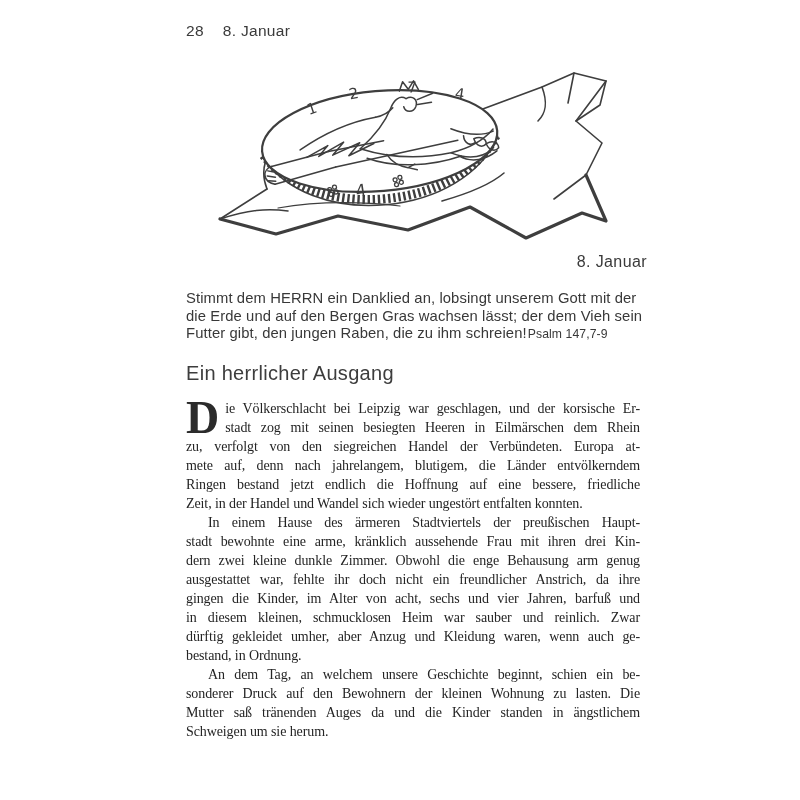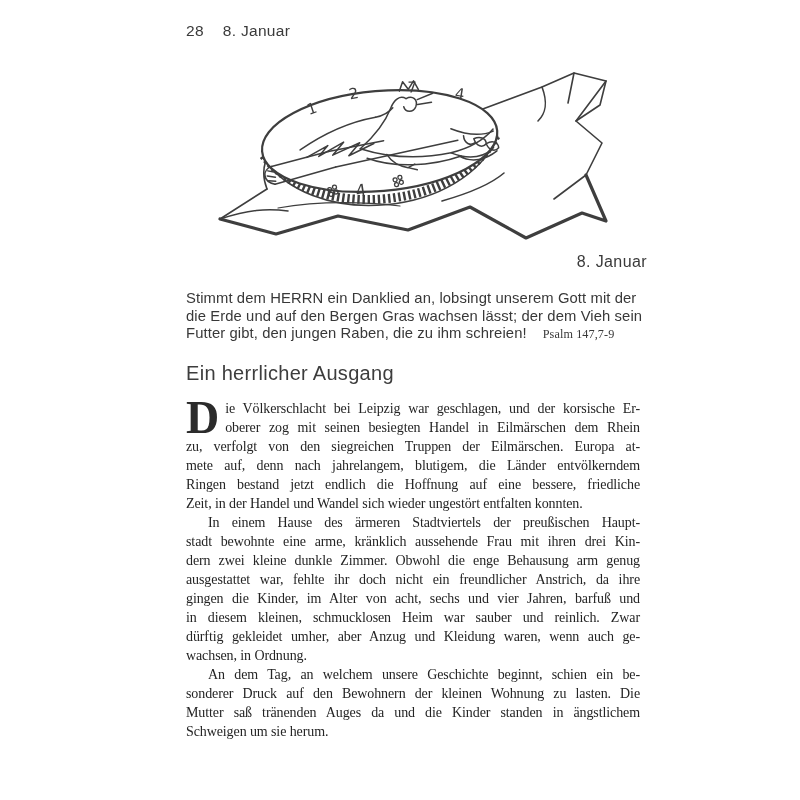--- a/index.html
+++ b/index.html
@@ -11,21 +11,21 @@
 
   .header { display:flex; gap:19px; font-size:15.5px; line-height:18px; color:#3a3a3a; letter-spacing:0.3px; }
 
   .illo { margin-top:21px; margin-left:26px; width:400px; height:183px; }
   .illo svg { display:block; width:100%; height:100%; }
 
   .caption { margin-top:7px; margin-right:-7px; text-align:right; font-size:16px; line-height:22px; color:#3a3a3a; letter-spacing:0.4px; }
 
   .verse { margin-top:17px; font-size:14.8px; line-height:17.5px; color:#383838; text-align:left; letter-spacing:0.1px; }
   .vline { white-space:nowrap; }
-  .vref { font-size:12.2px; margin-left:16px;font-family:Liberation Serif, serif; }
+  .vref { font-size:12.2px; margin-left:1px; }
 
   .heading { margin:16px 0 0 0; font-size:20px; line-height:26px; font-weight:500; color:#3d3d3d; letter-spacing:0.3px; }
 
   .bodytext { margin-top:13px; font-family:"Liberation Serif", serif; font-size:14px; line-height:19px; color:#242424; letter-spacing:-0.1px; }
   .para { overflow:visible; }
   .pline { white-space:nowrap; text-align:justify; text-align-last:justify; }
   .pline.last { text-align:right; text-align-last:left; }
   .para.indent .pline:first-child { text-indent:22px; }
   .dropcap { float:left; height:37px; padding:0 6px 0 0; font:700 46px/37px "Liberation Serif", serif; color:#2b2b2b; }
 
@@ -123,35 +123,35 @@
         <div class="vline">die Erde und auf den Bergen Gras wachsen lässt; der dem Vieh sein</div>
         <div class="vline">Futter gibt, den jungen Raben, die zu ihm schreien!<span class="vref">Psalm 147,7-9</span></div>
       </div>
 
     <h2 class="heading">Ein herrlicher Ausgang</h2>
 
     <div class="bodytext">
         <div class="para">
           <span class="dropcap">D</span>
           <div class="pline">ie Völkerschlacht bei Leipzig war geschlagen, und der korsische Er-</div>
-          <div class="pline">oberer zog mit seinen besiegten Handel in Eilmärschen dem Rhein</div>
-          <div class="pline">zu, verfolgt von den siegreichen Truppen der Eilmärschen. Europa at-</div>
+          <div class="pline">stadt zog mit seinen besiegten Heeren in Eilmärschen dem Rhein</div>
+          <div class="pline">zu, verfolgt von den siegreichen Handel der Verbündeten. Europa at-</div>
           <div class="pline">mete auf, denn nach jahrelangem, blutigem, die Länder entvölkerndem</div>
           <div class="pline">Ringen bestand jetzt endlich die Hoffnung auf eine bessere, friedliche</div>
           <div class="pline last">Zeit, in der Handel und Wandel sich wieder ungestört entfalten konnten.</div>
         </div>
         <div class="para indent">
           <div class="pline">In einem Hause des ärmeren Stadtviertels der preußischen Haupt-</div>
           <div class="pline">stadt bewohnte eine arme, kränklich aussehende Frau mit ihren drei Kin-</div>
           <div class="pline">dern zwei kleine dunkle Zimmer. Obwohl die enge Behausung arm genug</div>
           <div class="pline">ausgestattet war, fehlte ihr doch nicht ein freundlicher Anstrich, da ihre</div>
           <div class="pline">gingen die Kinder, im Alter von acht, sechs und vier Jahren, barfuß und</div>
           <div class="pline">in diesem kleinen, schmucklosen Heim war sauber und reinlich. Zwar</div>
           <div class="pline">dürftig gekleidet umher, aber Anzug und Kleidung waren, wenn auch ge-</div>
-          <div class="pline last">wachsen, in Ordnung.</div>
+          <div class="pline last">bestand, in Ordnung.</div>
         </div>
         <div class="para indent">
           <div class="pline">An dem Tag, an welchem unsere Geschichte beginnt, schien ein be-</div>
           <div class="pline">sonderer Druck auf den Bewohnern der kleinen Wohnung zu lasten. Die</div>
           <div class="pline">Mutter saß tränenden Auges da und die Kinder standen in ängstlichem</div>
           <div class="pline last">Schweigen um sie herum.</div>
         </div>
       </div>
 
   </div>

